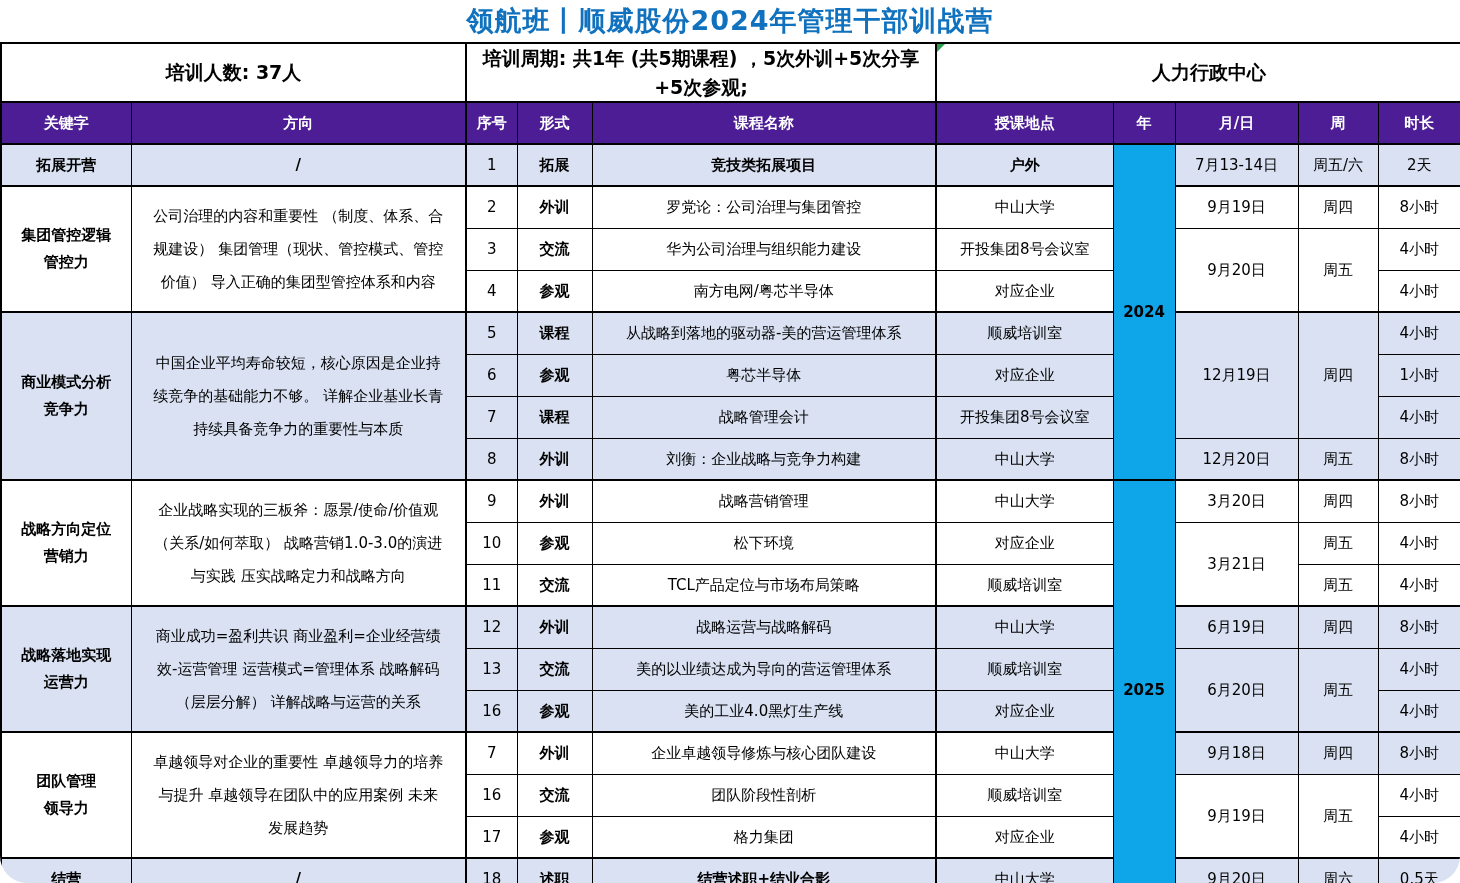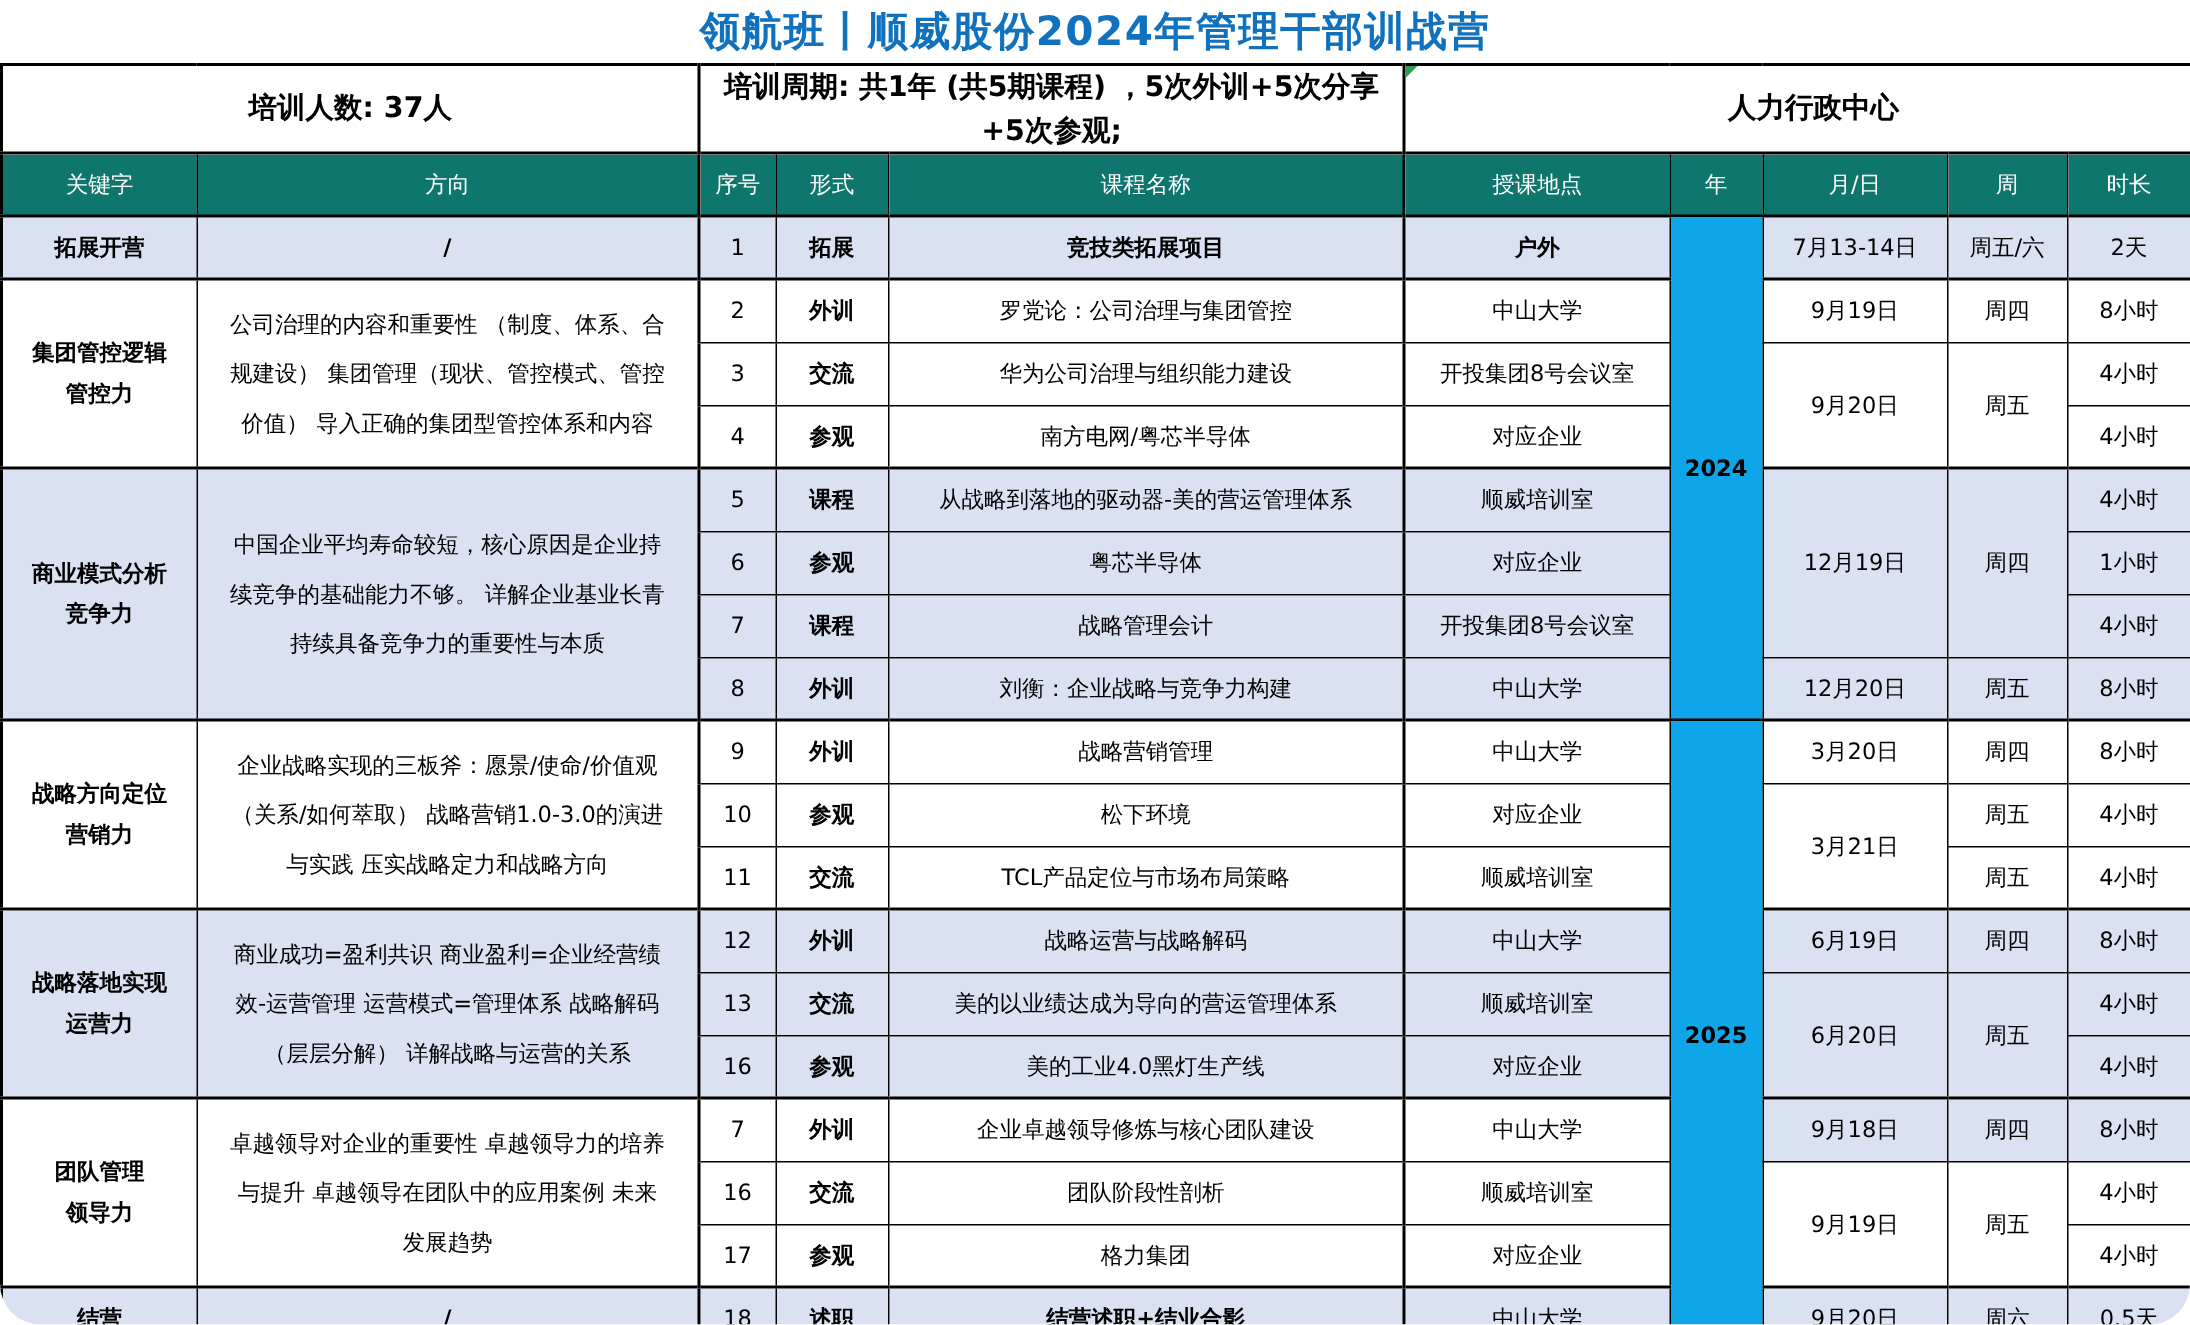--- a/index.html
+++ b/index.html
@@ -9,21 +9,21 @@
          font-size:27px;font-weight:bold;color:#1072BE;letter-spacing:1px;}
   table{border-collapse:collapse;table-layout:fixed;width:1460px;border:2px solid #000;}
   td{border:1px solid #000;text-align:center;vertical-align:middle;
      font-size:15px;padding:0 4px;overflow:hidden;line-height:1.5;}
   tr{height:42px;}
   tr.last{height:43px;text-decoration:underline;}
   tr.sec td{border-top-width:2px;}
   td.vl{border-left-width:2px;}
   .b{font-weight:bold;}
   .lb{background:#D9E1F2;}
-  .hdr{background:#0f766e;color:#fff;font-weight:normal;}
+  .hdr{background:#4c1d95;color:#fff;font-weight:bold;}
   .info td{font-weight:bold;font-size:19px;}
   .kw{font-weight:bold;white-space:pre-line;line-height:1.8;}
   .dir{line-height:2.2;padding:0 20px;}
   .yr{font-weight:bold;background:#0ea5e9;}
   .rel{position:relative;padding-left:25px;}
   .flag{position:absolute;top:0;left:0;width:0;height:0;
         border-top:8px solid #2E9E50;border-right:8px solid transparent;}
 </style>
 </head>
 <body>

